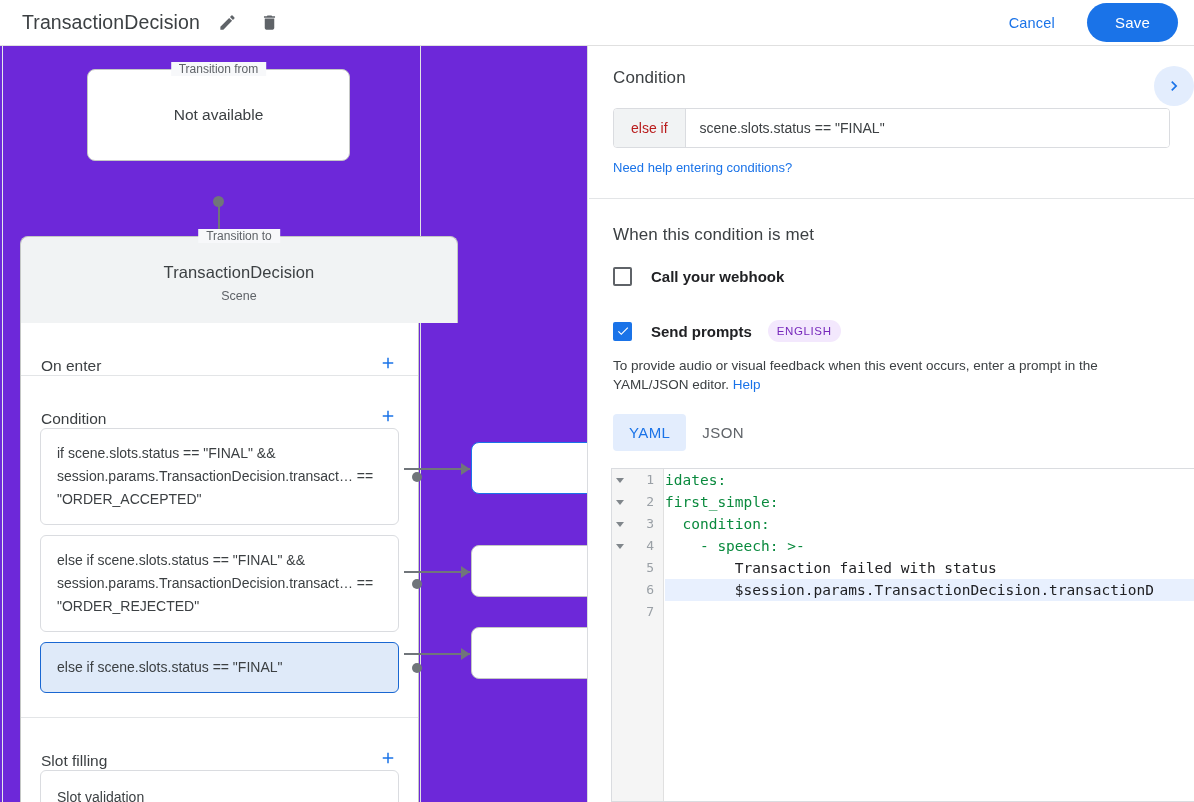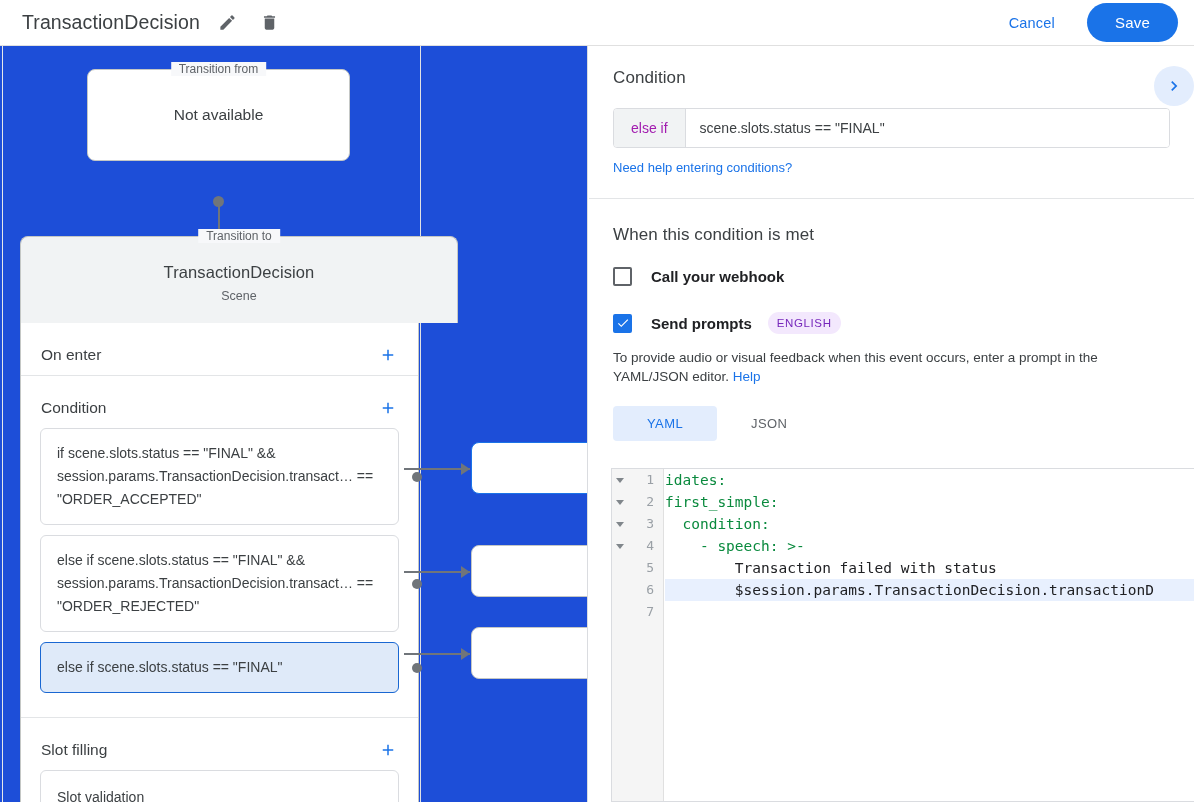--- a/index.html
+++ b/index.html
@@ -52,21 +52,21 @@
     background: #1a73e8; border: none;
     padding: 11px 28px; border-radius: 22px;
     margin-left: 16px; cursor: pointer; letter-spacing: .2px;
     font-family: "Liberation Sans", sans-serif;
   }
 
   
   .graph-pane {
     position: absolute; top: 46px; left: 0;
     width: 588px; height: 756px;
-    background: #1d4ed8;
+    background: #6d28d9;
     border-right: 1px solid #dadce0;
     overflow: hidden;
   }
   .graph-left-rule {
     position: absolute; left: 2px; top: 0; width: 1px; height: 756px;
     background: #e6e8ea;
   }
   .graph-mid-rule {
     position: absolute; left: 420px; top: 0; width: 1px; height: 756px;
     background: #e0e2e4;
@@ -132,21 +132,21 @@
     background: #ffffff;
     border-left: 1px solid #c4c7c5;
     border-right: 1px solid #c4c7c5;
   }
   .sec {
     border-bottom: 1px solid #e3e5e7;
     padding: 0 0 14px 0;
   }
   .sec:last-child { border-bottom: none; }
   .sec-head {
-    display: flex; align-items: center;
+    display: flex; align-items: flex-end;
     height: 52px; padding: 12px 18px 0 20px;
   }
   .sec-title { font-size: 15.5px; color: #3c4043; }
   .plus-btn {
     margin-left: auto; width: 24px; height: 24px;
     display: flex; align-items: center; justify-content: center;
     cursor: pointer;
   }
   .chip {
     margin: 0 19px 10px 19px;
@@ -210,21 +210,21 @@
   .cond-row {
     display: flex; margin: 20px 24px 0 24px;
     border: 1px solid #dadce0; border-radius: 4px;
     height: 40px; overflow: hidden;
   }
   .cond-prefix {
     background: #f1f3f4;
     border-right: 1px solid #dadce0;
     display: flex; align-items: center;
     padding: 0 17px;
-    font-size: 14px; color: #a21caf;
+    font-size: 14px; color: #b91c1c;
   }
   .cond-input {
     flex: 1; border: none; outline: none;
     padding: 0 14px; font-size: 14px; color: #3c4043;
     font-family: "Liberation Sans", sans-serif;
     background: #ffffff;
   }
   .help-link {
     display: inline-block;
     margin: 12px 0 0 24px;
@@ -256,21 +256,21 @@
   }
   .hint {
     margin: 14px 24px 0 24px;
     font-size: 13.5px; color: #3c4043; line-height: 19px;
     max-width: 560px;
   }
   .hint a { color: #1a73e8; text-decoration: none; cursor: pointer; }
 
   .tabs { display: flex; margin: 20px 0 0 24px; }
   .tab {
-    padding: 10px 34px; font-size: 13px; color: #5f6368;
+    padding: 10px 16px; font-size: 15px; color: #5f6368;
     cursor: pointer; border-radius: 4px; letter-spacing: .4px;
     font-weight: 500;
   }
   .tab.active { background: #e3edfd; color: #1a73e8; }
 
   .editor {
     position: absolute; left: 22px; top: 422px;
     width: 583px; height: 334px;
     border: 1px solid #dadce0; border-right: none;
     background: #ffffff;
@@ -433,21 +433,21 @@
   </div>
 
   <div class="rp-section-2">
     <div class="rp-h">When this condition is met</div>
 
     <div class="cbrow">
       <span class="cbox"></span>
       <span class="cb-label">Call your webhook</span>
     </div>
 
-    <div class="cbrow" style="margin-top:26px;">
+    <div class="cbrow" style="margin-top:34px;">
       <span class="cbox checked">
         <svg width="14" height="14" viewBox="0 0 24 24">
             <path fill="#ffffff" d="M9 16.17L4.83 12l-1.42 1.41L9 19 21 7l-1.41-1.41z"></path>
           </svg>
       </span>
       <span class="cb-label">Send prompts</span>
       <span class="lang-badge">ENGLISH</span>
     </div>
 
     <div class="hint">

